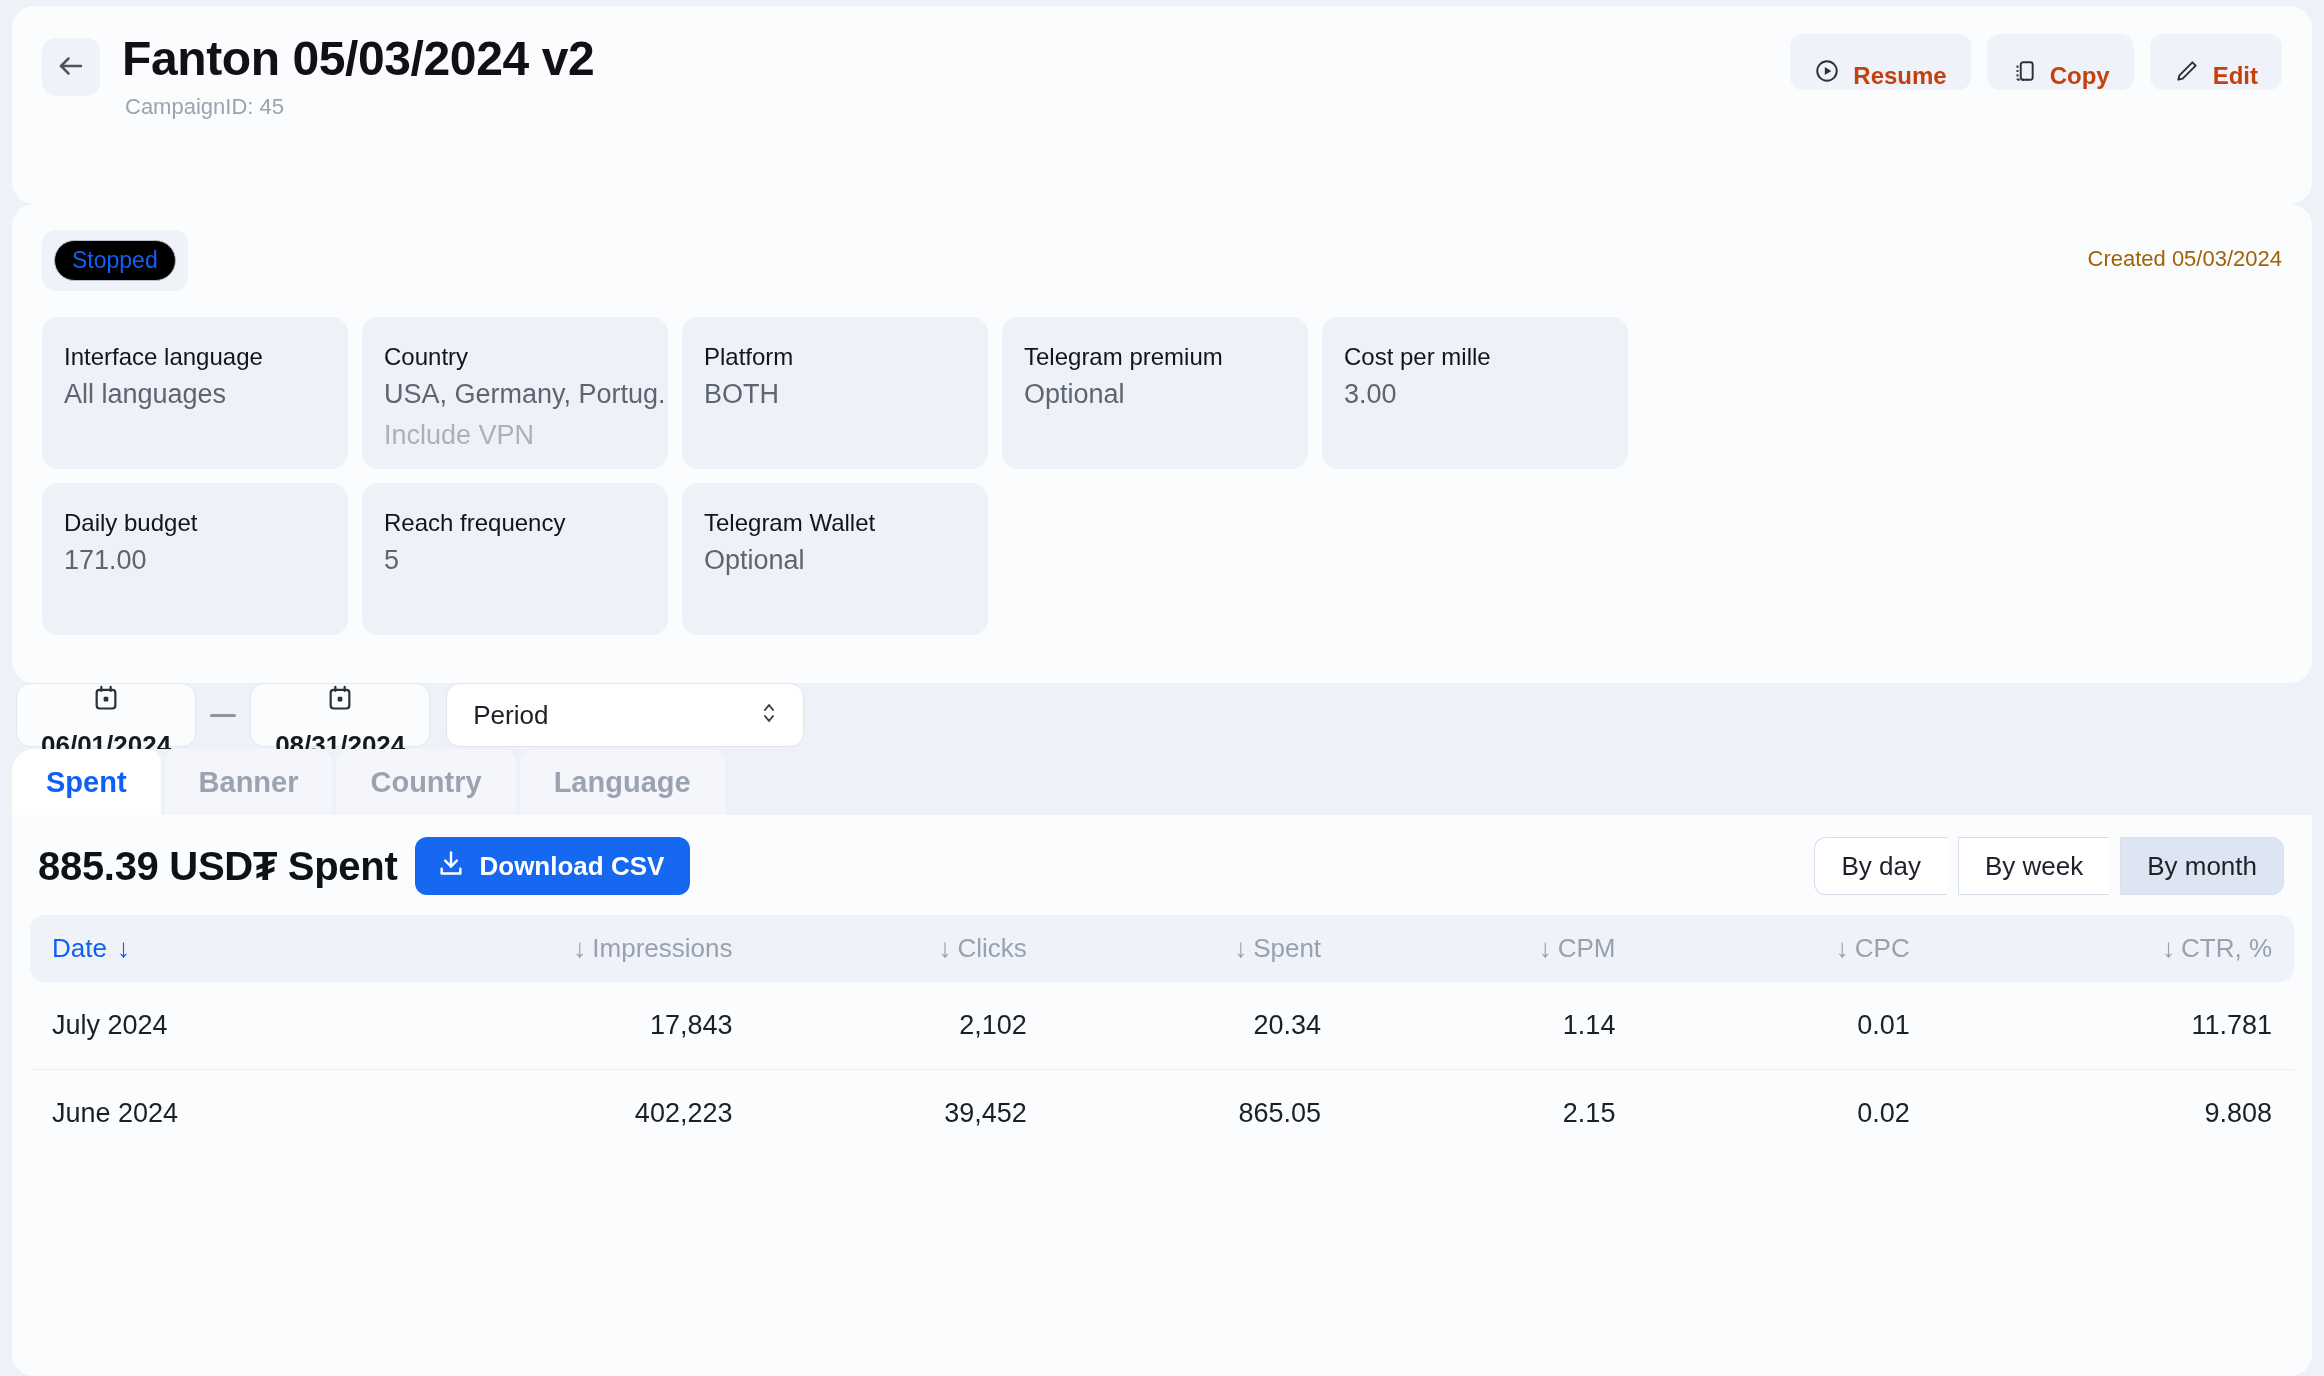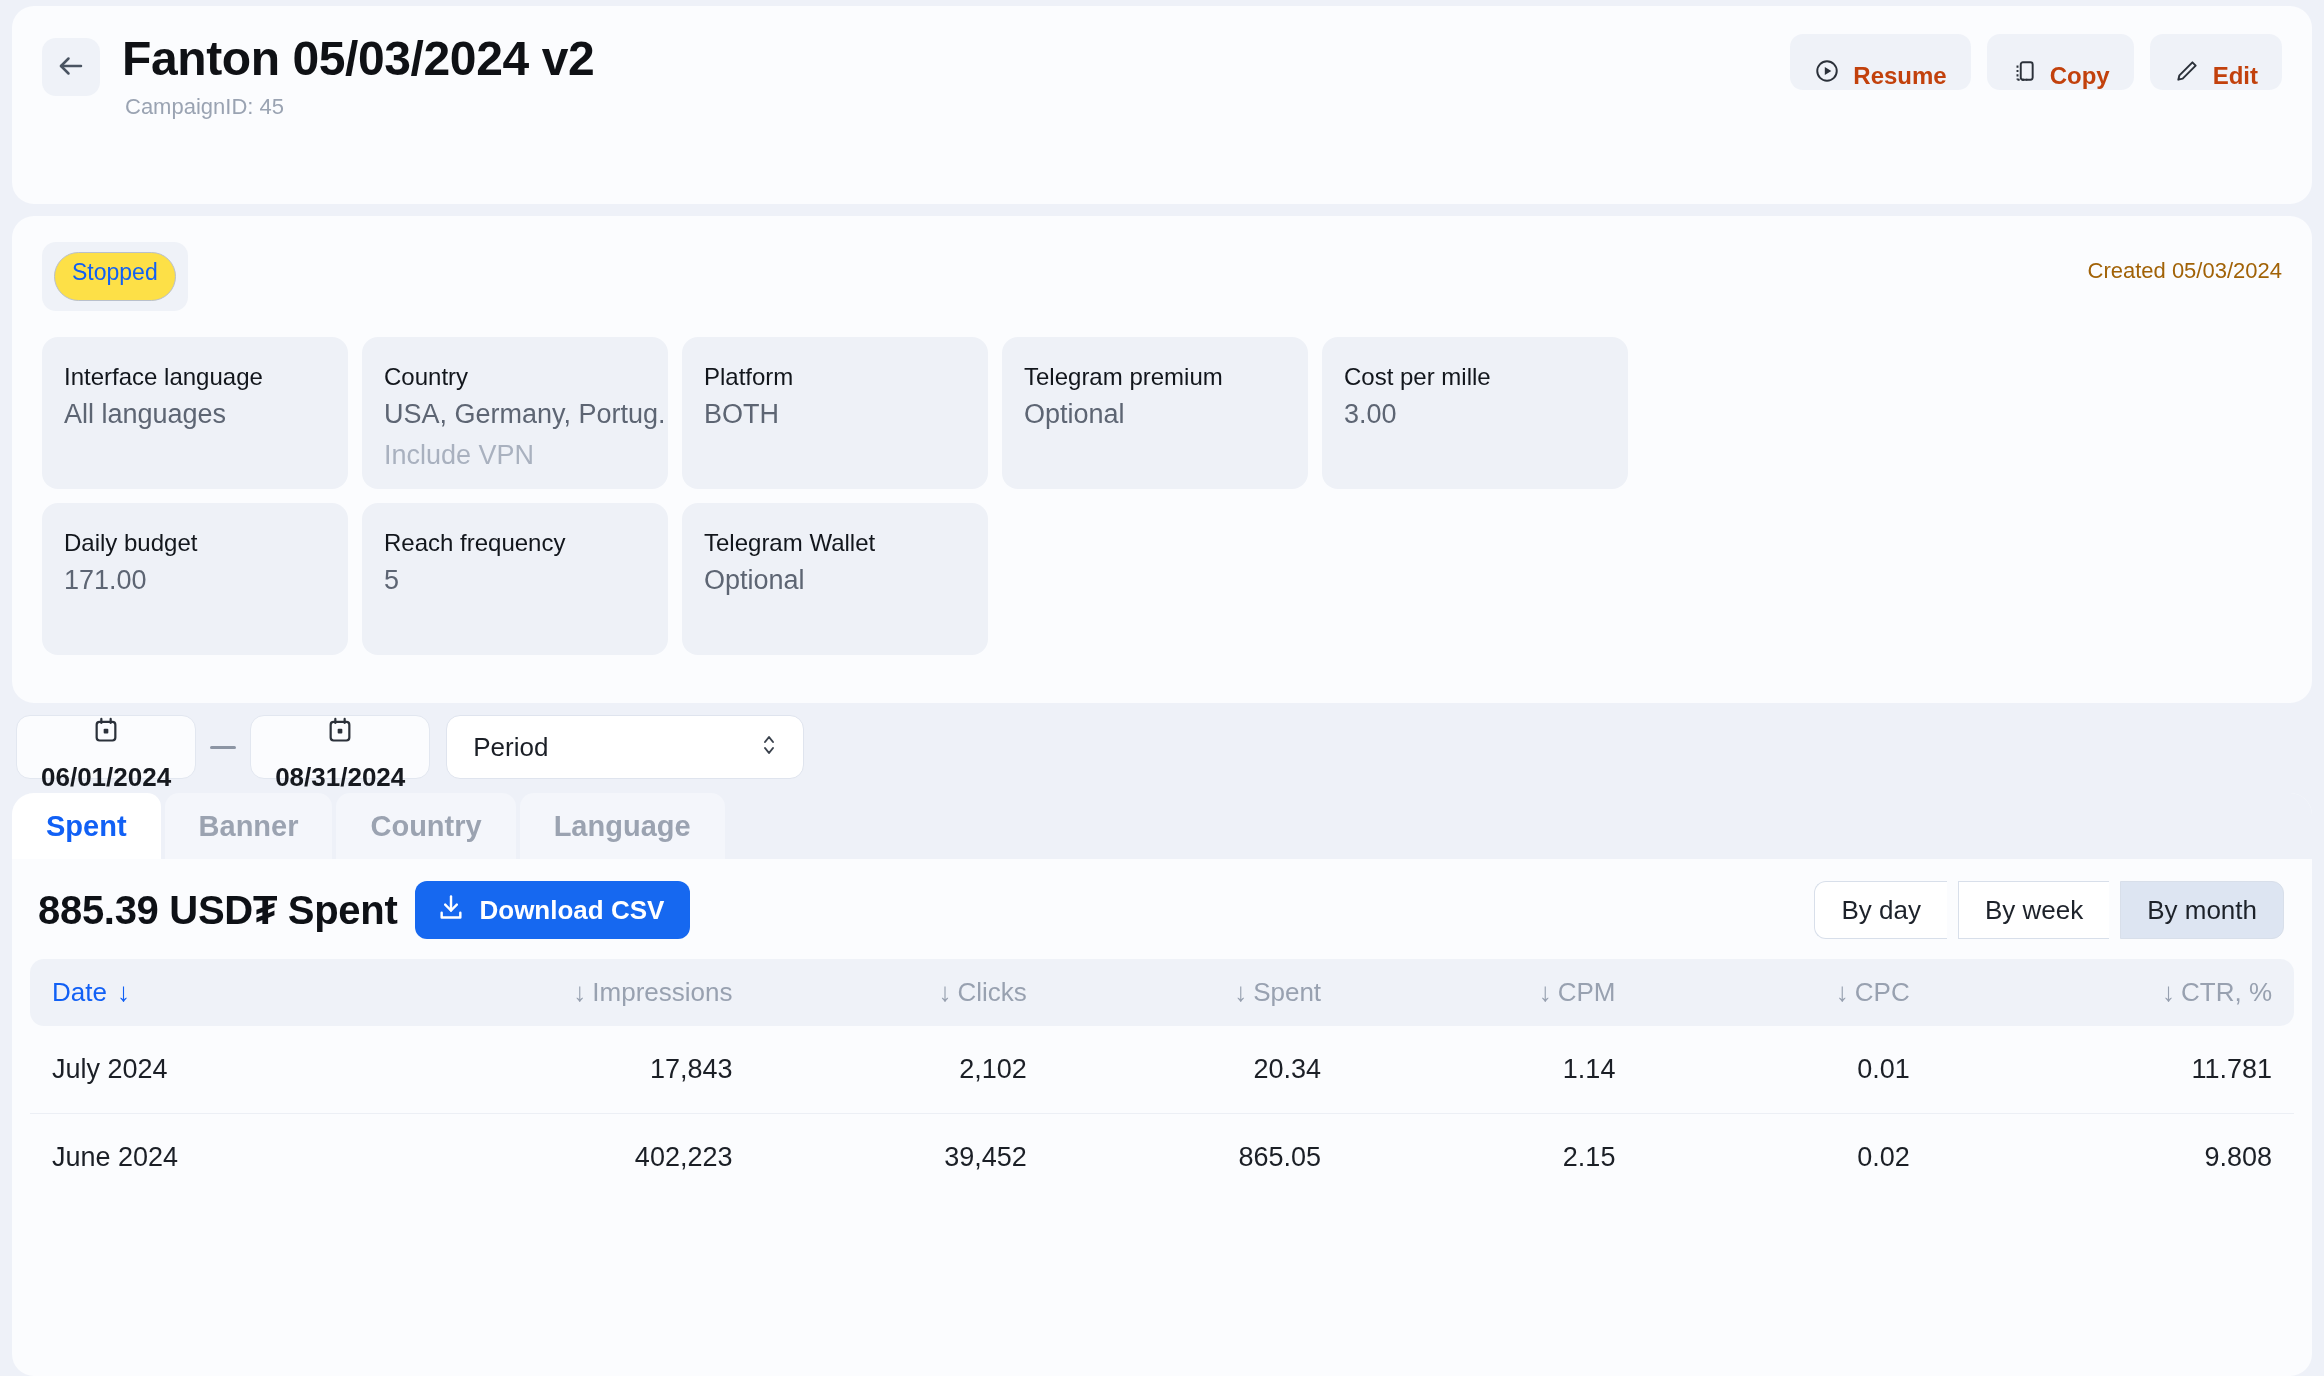--- a/index.html
+++ b/index.html
@@ -12,21 +12,20 @@
     -webkit-font-smoothing: antialiased;
     overflow: hidden;
   }
 
   .page {
     width: 2324px;
     height: 1376px;
     padding: 6px 12px 0 12px;
     display: flex;
     flex-direction: column;
-    gap: 12px;
   }
 
   
   .header-panel {
     background: #fbfcfe;
     border-radius: 22px;
     padding: 22px 30px 28px 30px;
     display: flex;
     align-items: flex-start;
     justify-content: space-between;
@@ -91,25 +90,25 @@
   }
   .status-wrap {
     background: #eff2f8;
     border-radius: 14px;
     padding: 10px 12px;
     display: inline-flex;
   }
   .status-badge {
     border: 1.5px solid #b9c0cc;
     border-radius: 999px;
-    padding: 6px 17px 15px 17px;
+    padding: 6px 17px 7px 17px;
     font-size: 23px;
     font-weight: 500;
     color: #1160f5;
-    background: #fde047;
+    background: #000000;
     line-height: 1.15;
   }
   .created-text {
     font-size: 22px;
     color: #a16207;
     font-weight: 400;
     padding-top: 16px;
   }
 
   .cards-row { display: flex; gap: 14px; margin-bottom: 14px; }

